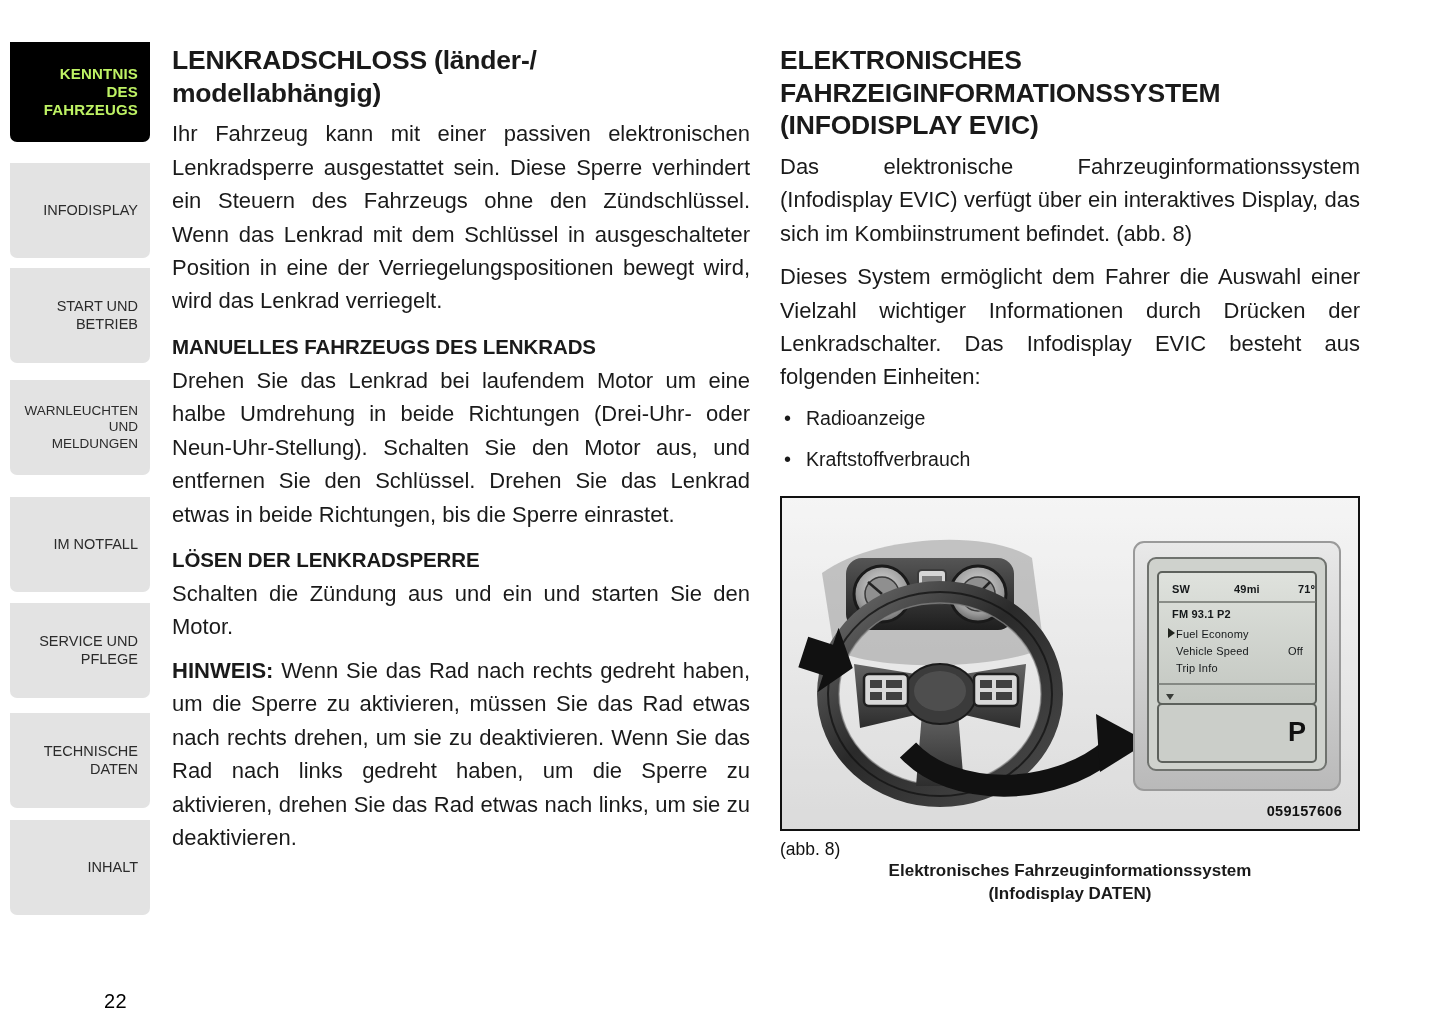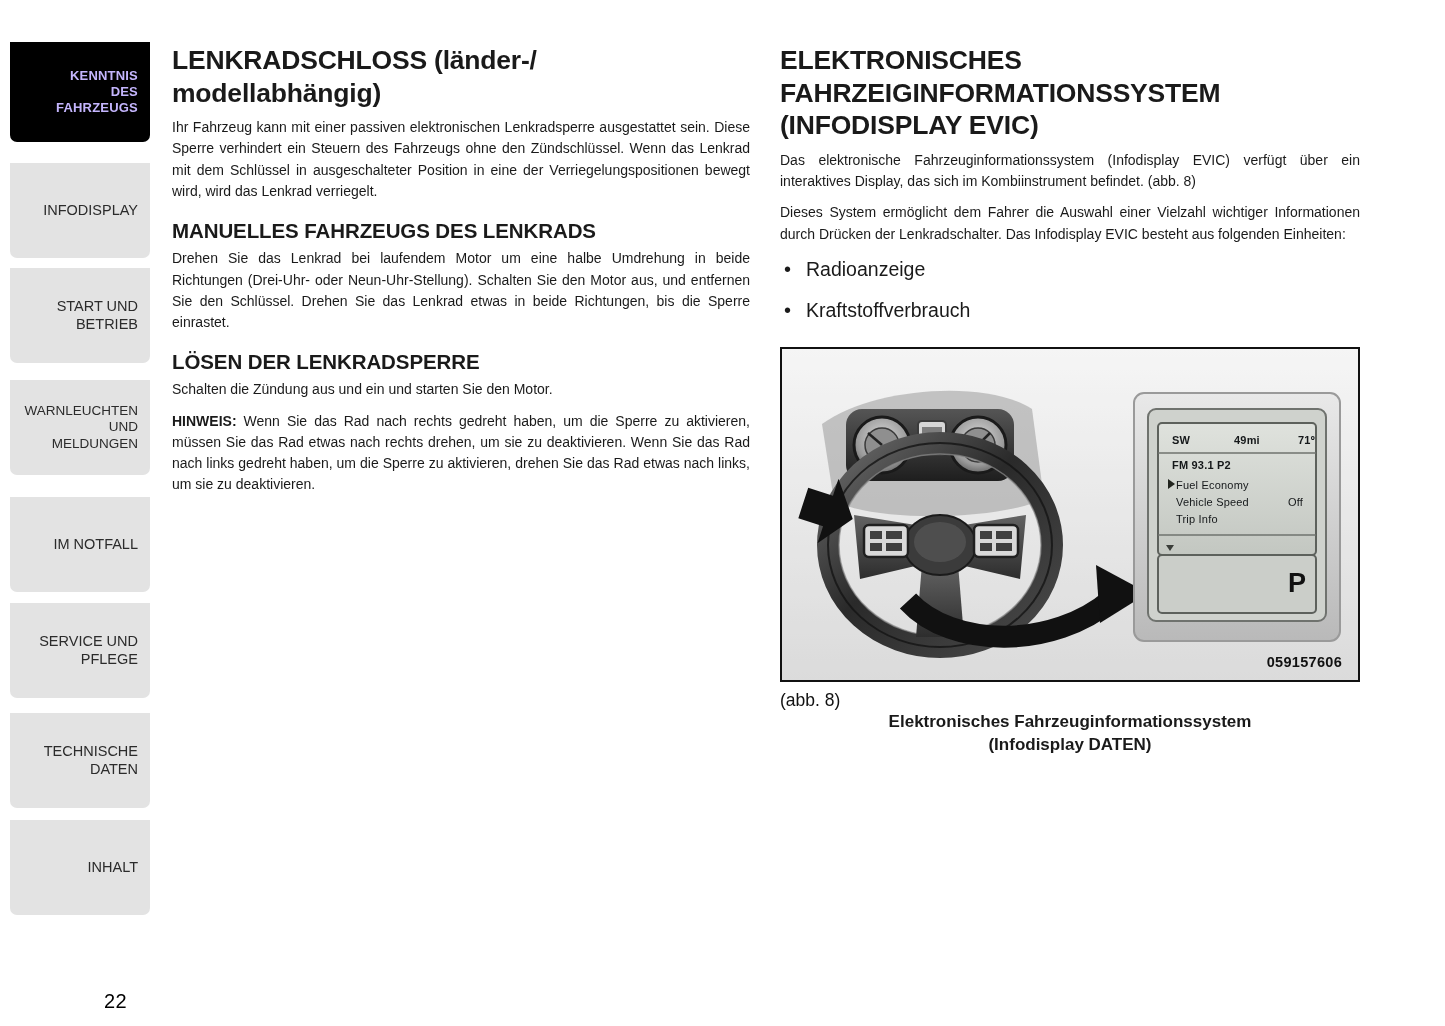--- a/index.html
+++ b/index.html
@@ -31,23 +31,23 @@
     display: flex;
     align-items: center;
     justify-content: flex-end;
     padding: 0 12px 0 6px;
     text-align: right;
     font-size: 14.5px;
     line-height: 1.22;
   }
   .tab.active {
     background: #000000;
-    color: #c4b5fd;
-    font-weight: bold;
-    font-size: 13px;
+    color: #bef264;
+    font-weight: bold;
+    font-size: 15px;
     letter-spacing: .2px;
   }
   .tab span { display: block; width: 100%; }
 
   
   #page-number {
     position: absolute;
     left: 104px; top: 946px;
     font-size: 20px;
     font-weight: normal;
@@ -72,21 +72,21 @@
     letter-spacing: -0.2px;
   }
   h2.sub-title {
     font-size: 20.5px;
     font-weight: bold;
     line-height: 1.22;
     margin: 16px 0 5px 0;
     letter-spacing: -0.1px;
   }
   p.body {
-    font-size: 14px;
+    font-size: 22px;
     line-height: 1.52;
     margin: 0 0 10px 0;
     text-align: justify;
     text-justify: inter-word;
     hyphens: manual;
   }
   p.body.last { margin-bottom: 0; }
   .bullet {
     font-size: 19.5px;
     line-height: 1.5;

